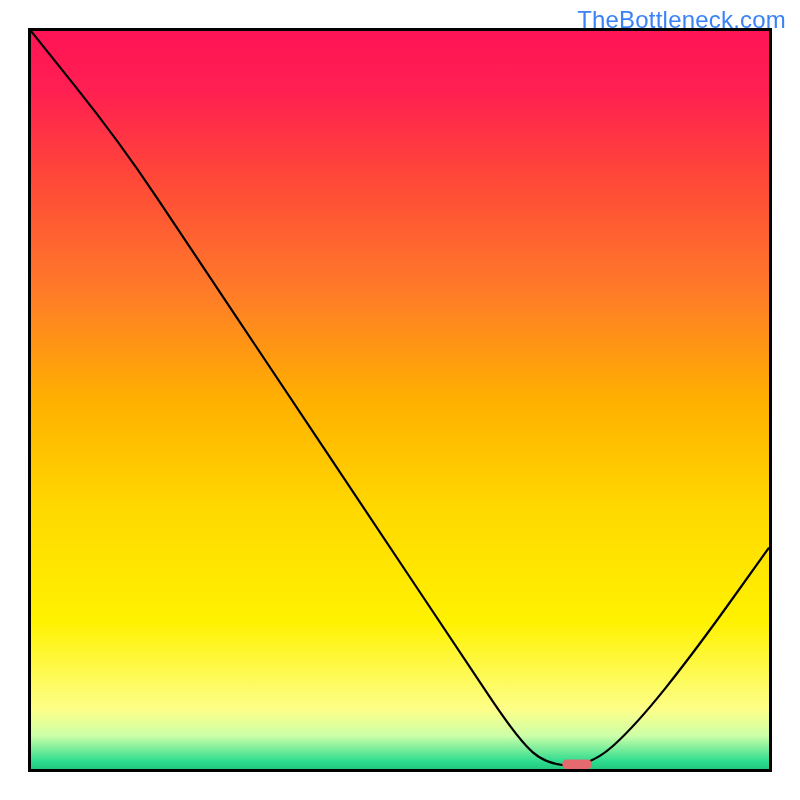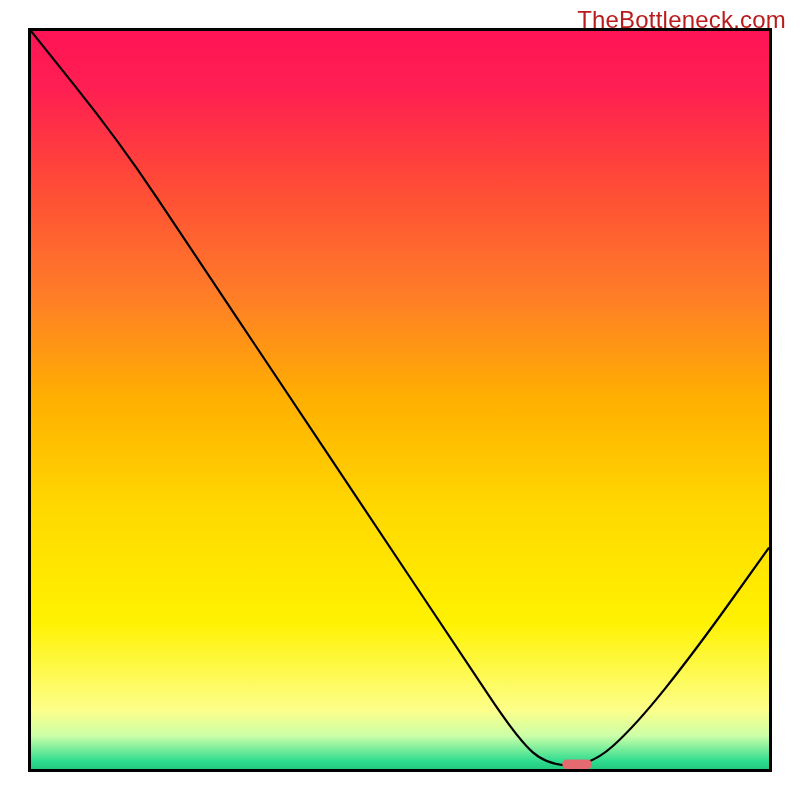--- a/index.html
+++ b/index.html
@@ -13,21 +13,21 @@
     width: 800px;
     height: 800px;
     background: #ffffff;
   }
   .watermark {
     position: absolute;
     top: 6px;
     right: 14px;
     font-size: 24px;
     font-weight: 500;
-    color: #b91c1c;
+    color: #3b82f6;
     letter-spacing: 0.2px;
   }
   .plot-frame {
     position: absolute;
     left: 28px;
     top: 28px;
     width: 744px;
     height: 744px;
     border: 3px solid #000;
     box-sizing: border-box;

